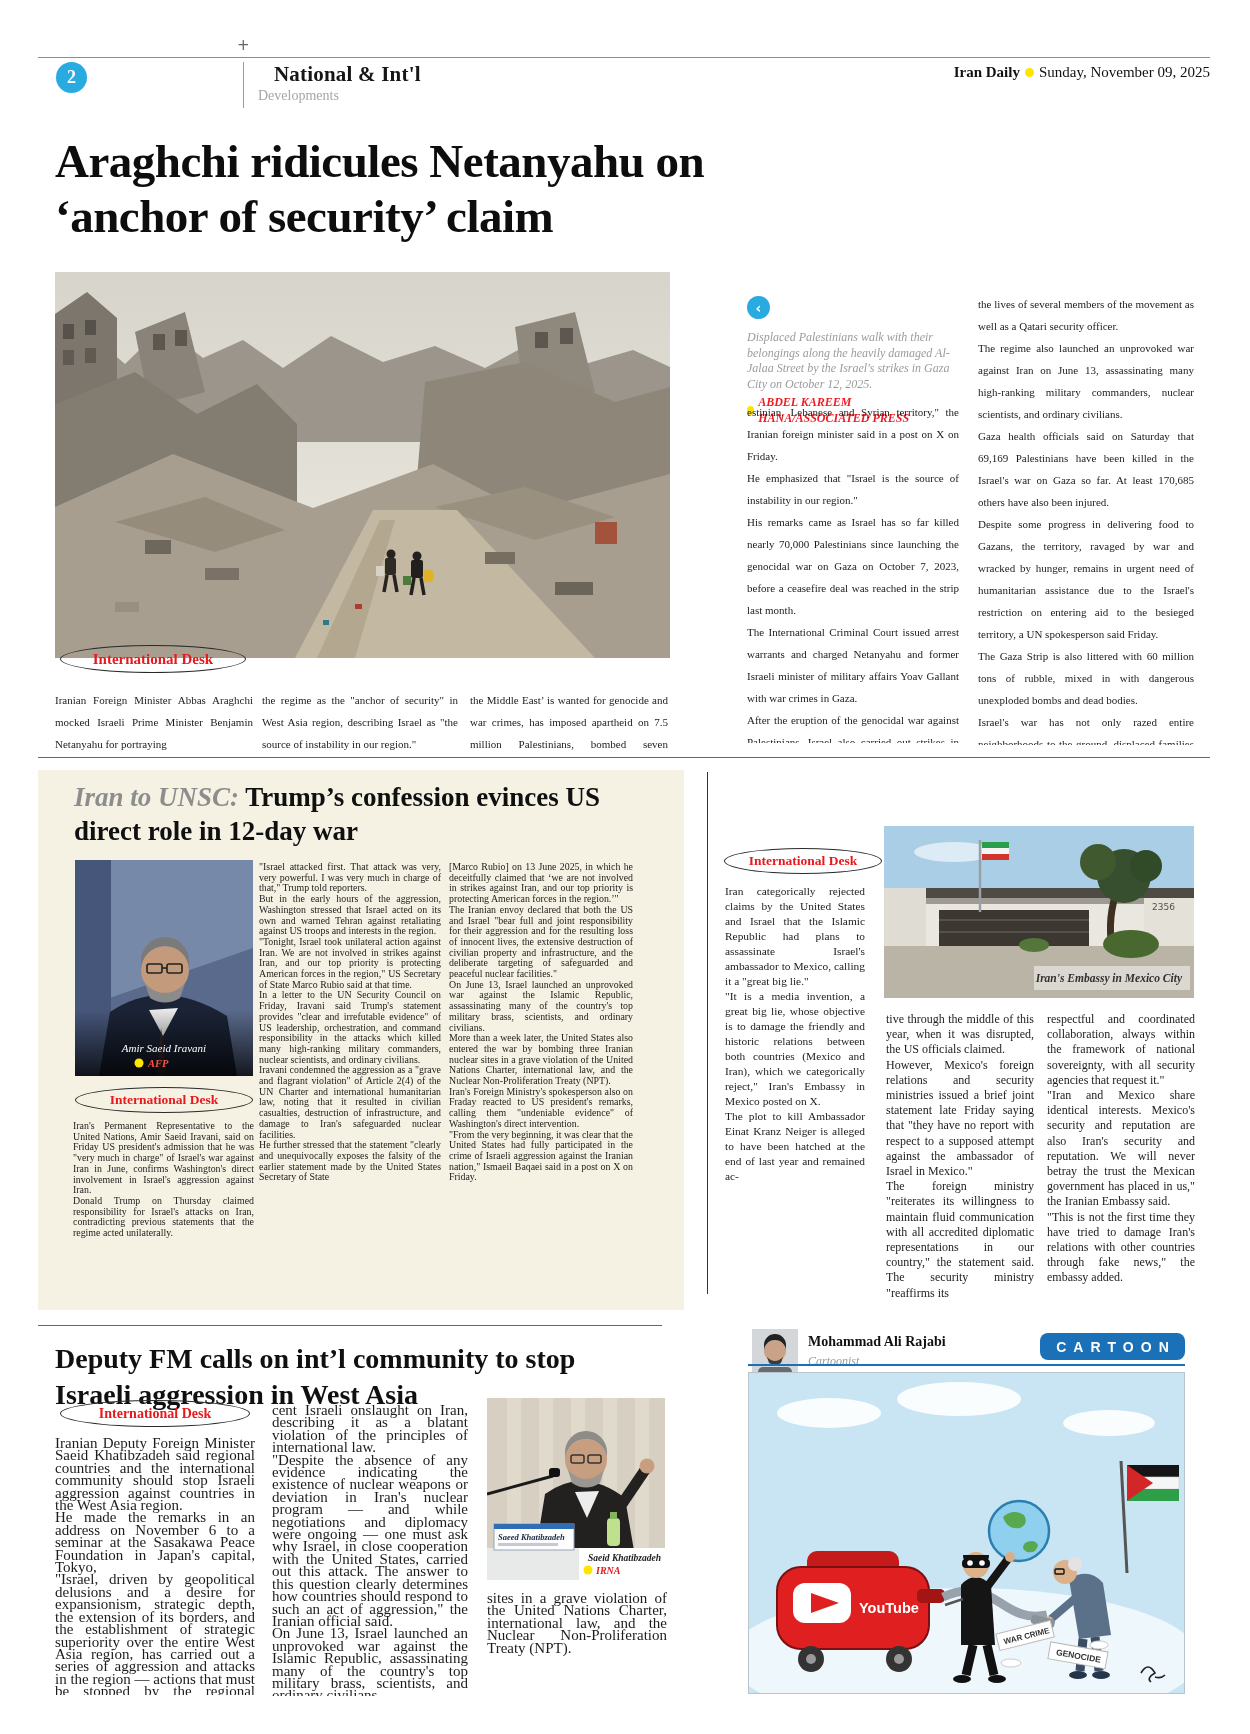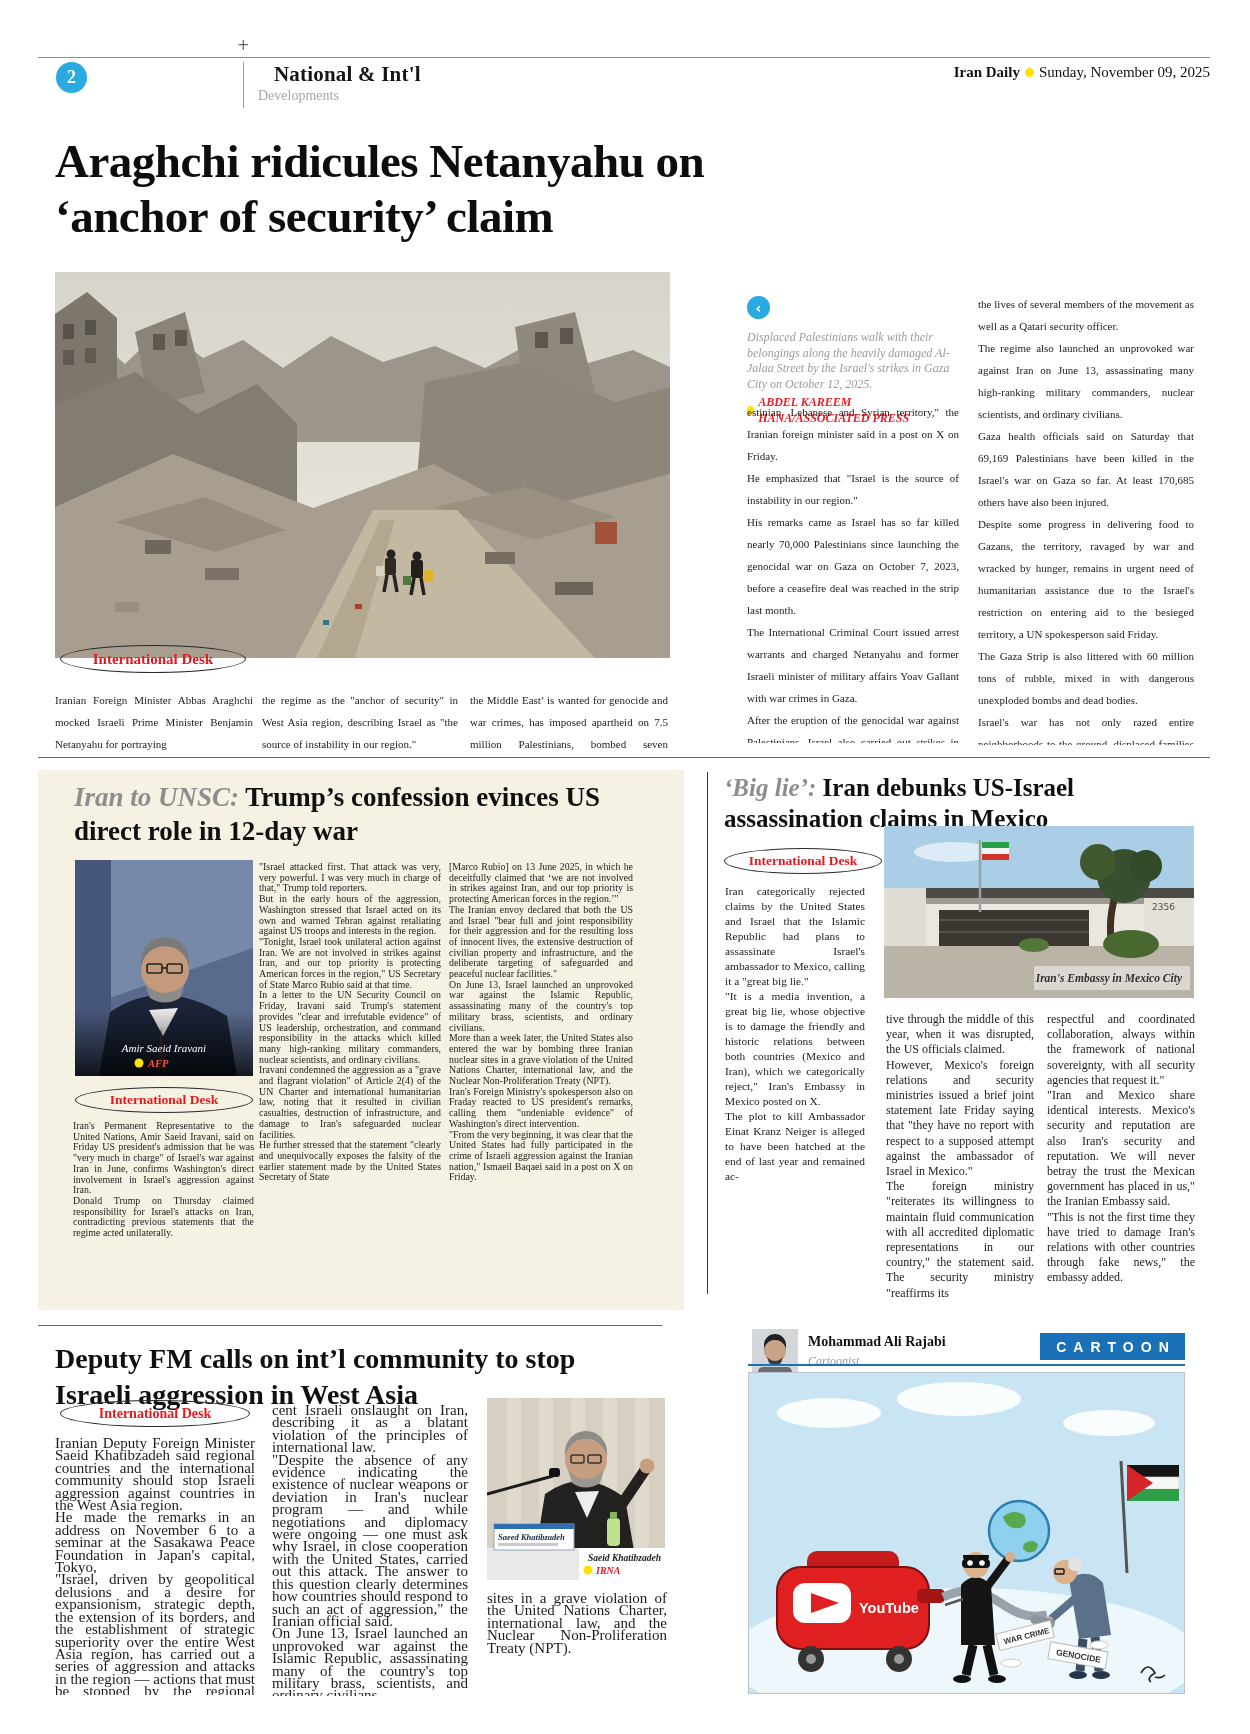--- a/index.html
+++ b/index.html
@@ -38,21 +38,21 @@
     justify-content:center; font-weight:bold; color:#e8191c; font-size:15px; background:transparent; }
   .desk-pill.small { font-size:13.5px; }
 
   .cream-box { position:absolute; background:#f5f2e3; }
   .art-title { position:absolute; font-weight:bold; color:#101010; }
   .kicker { color:#8d8d8d; font-style:italic; font-weight:bold; }
 
   .cartoon-name { position:absolute; font-weight:bold; font-size:14px; color:#111; }
   .cartoon-role { position:absolute; font-style:italic; font-size:12px; color:#9a9a9a; }
   .cartoon-banner { position:absolute; background:#1a71b8; color:#fff; display:flex; align-items:center; justify-content:center;
-    font-family:"Liberation Sans", sans-serif; font-weight:bold; font-size:14px; letter-spacing:7px; padding-left:7px; }
+    font-family:"Liberation Sans", sans-serif; font-weight:bold; font-size:14px; letter-spacing:7px; padding-left:7px;border-radius:8px; }
   .photo-frame { position:absolute; overflow:hidden; }
   svg { display:block; }
 </style>
 </head>
 <body>
 
 <div class="page">
 
   <span class="cropmark" style="left:237px; top:36px;">+</span>
   <div class="hairline" style="left:38px; top:57px; width:1172px;"></div>
@@ -214,23 +214,20 @@
       <p class="para">[Marco Rubio] on 13 June 2025, in which he deceitfully claimed that ‘we are not involved in strikes against Iran, and our top priority is protecting American forces in the region.’"</p>
       <p class="para">The Iranian envoy declared that both the US and Israel "bear full and joint responsibility for their aggression and for the resulting loss of innocent lives, the extensive destruction of civilian property and infrastructure, and the deliberate targeting of safeguarded and peaceful nuclear facilities."</p>
       <p class="para">On June 13, Israel launched an unprovoked war against the Islamic Republic, assassinating many of the country's top military brass, scientists, and ordinary civilians.</p>
       <p class="para">More than a week later, the United States also entered the war by bombing three Iranian nuclear sites in a grave violation of the United Nations Charter, international law, and the Nuclear Non-Proliferation Treaty (NPT).</p>
       <p class="para">Iran's Foreign Ministry's spokesperson also on Fraday reacted to US president's remarks, calling them "undeniable evidence" of Washington's direct intervention.</p>
       <p class="para">"From the very beginning, it was clear that the United States had fully participated in the crime of Israeli aggression against the Iranian nation," Ismaeil Baqaei said in a post on X on Friday.</p>
     </div>
 
   <div class="vline" style="left:707px; top:772px; height:522px; background:#333;"></div>
 
-  <h2 class="art-title" style="left:724px; top:772px; width:400px; font-size:25px; line-height:1.24;">
-    <span class="kicker">‘Big lie’:</span><span> Iran debunks US-Israel assassination claims in Mexico</span>
-  </h2>
   <div class="desk-pill small" style="left:724px; top:848px; width:158px; height:26px;">
     <span>International Desk</span>
   </div>
 
   <div class="body-col size-mex1" style="left:725px; top:884px; width:140px; height:414px;">
       <p class="para">Iran categorically rejected claims by the United States and Israel that the Islamic Republic had plans to assassinate Israel's ambassador to Mexico, calling it a "great big lie."</p>
       <p class="para">"It is a media invention, a great big lie, whose objective is to damage the friendly and historic relations between both countries (Mexico and Iran), which we categorically reject," Iran's Embassy in Mexico posted on X.</p>
       <p class="para">The plot to kill Ambassador Einat Kranz Neiger is alleged to have been hatched at the end of last year and remained ac-</p>
     </div>
 

